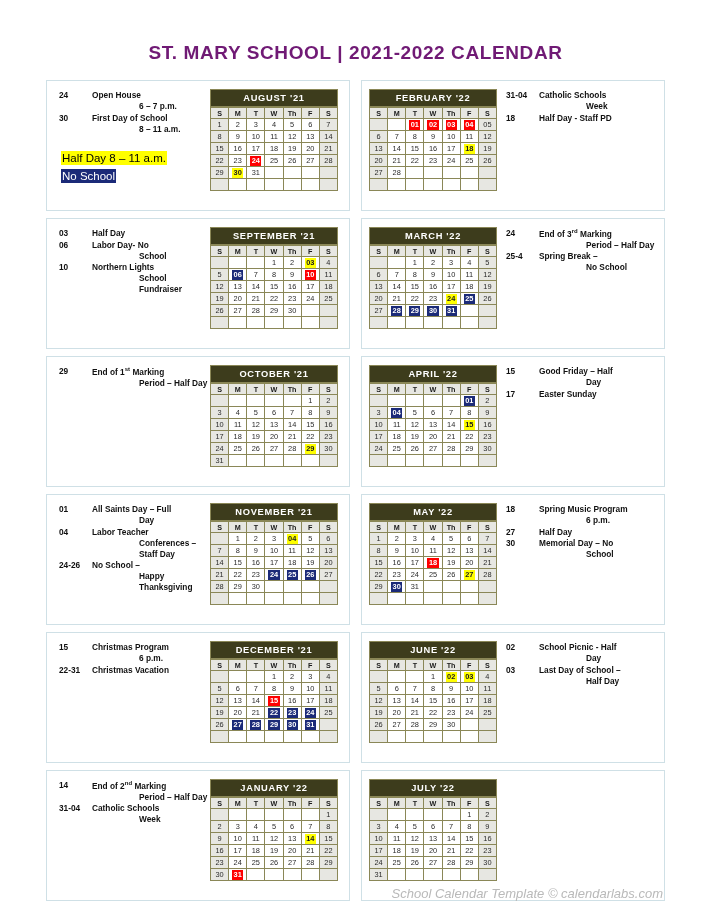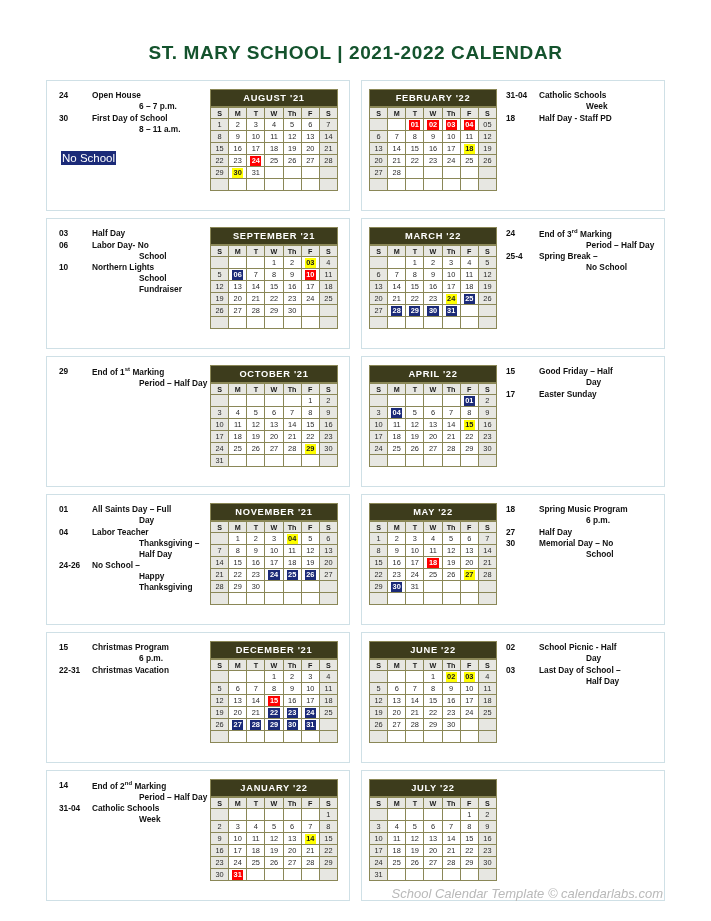--- a/index.html
+++ b/index.html
@@ -8,21 +8,21 @@
     width: 711px;
     height: 921px;
     background: #ffffff;
     font-family: "Liberation Sans", sans-serif;
     overflow: hidden;
     position: relative;
   }
 
   .page-title {
     text-align: center;
-    color: #14532d;
+    color: #701a75;
     font-size: 19px;
     font-weight: bold;
     letter-spacing: 0.6px;
     padding-top: 42px;
     padding-bottom: 16px;
   }
 
   .rows-wrap {
     padding: 0 46px;
   }
@@ -171,20 +171,21 @@
             </span>
           </div>
           <div class="event">
             <span class="ev-date">30</span>
             <span class="ev-text">
               <span class="sub0">First Day of School</span>
               <span class="sub">8 – 11 a.m.</span>
             </span>
           </div>
           <div class="legend">
+            <span class="lg-row"><div class="lg-half">Half Day 8 – 11 a.m.</div></span>
             <span class="lg-row"><div class="lg-no">No School</div></span>
           </div>
         </div>
         <div class="month">
           <table class="cal">
             <caption>AUGUST '21</caption>
             <tbody>
               <tr>
                 <th>S</th>
                 <th>M</th>
@@ -701,21 +702,21 @@
             <span class="ev-date">01</span>
             <span class="ev-text">
               <span class="sub0">All Saints Day – Full</span>
               <span class="sub">Day</span>
             </span>
           </div>
           <div class="event">
             <span class="ev-date">04</span>
             <span class="ev-text">
               <span class="sub0">Labor Teacher</span>
-              <span class="sub">Thanksgiving – Half Day</span>
+              <span class="sub">Conferences – Staff Day</span>
             </span>
           </div>
           <div class="event">
             <span class="ev-date">24-26</span>
             <span class="ev-text">
               <span class="sub0">No School –</span>
               <span class="sub">Happy Thanksgiving</span>
             </span>
           </div>
         </div>

